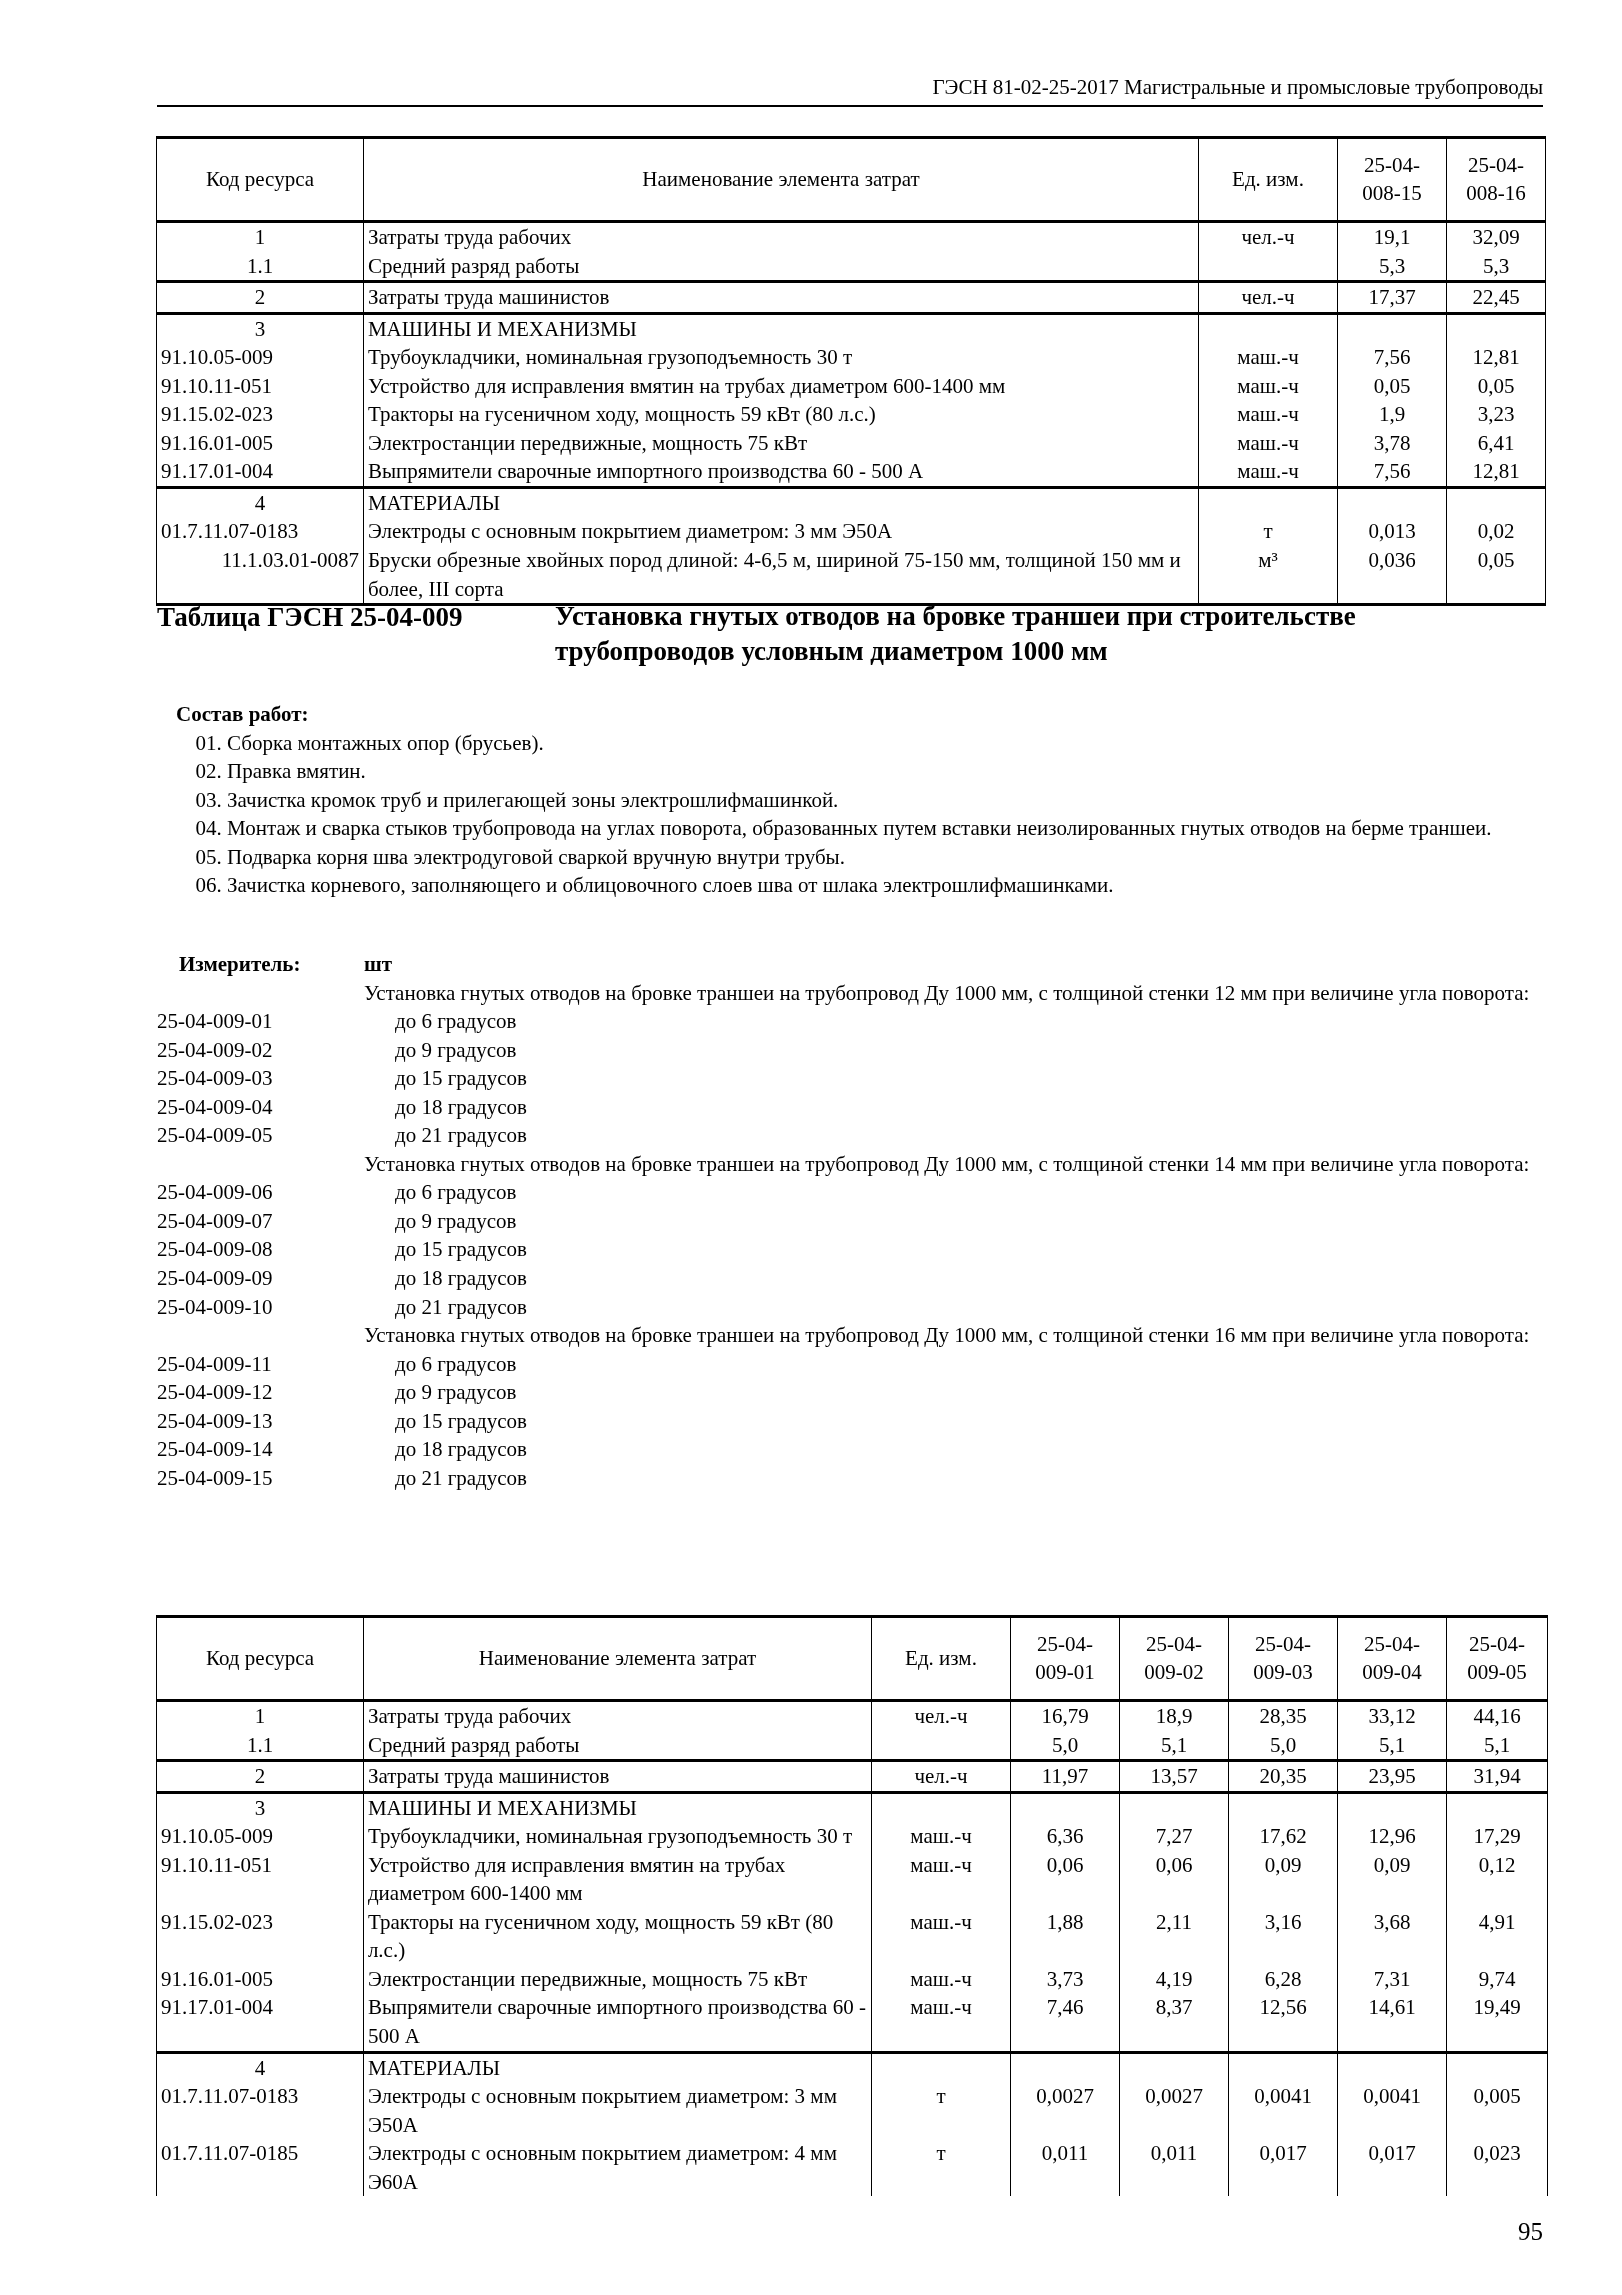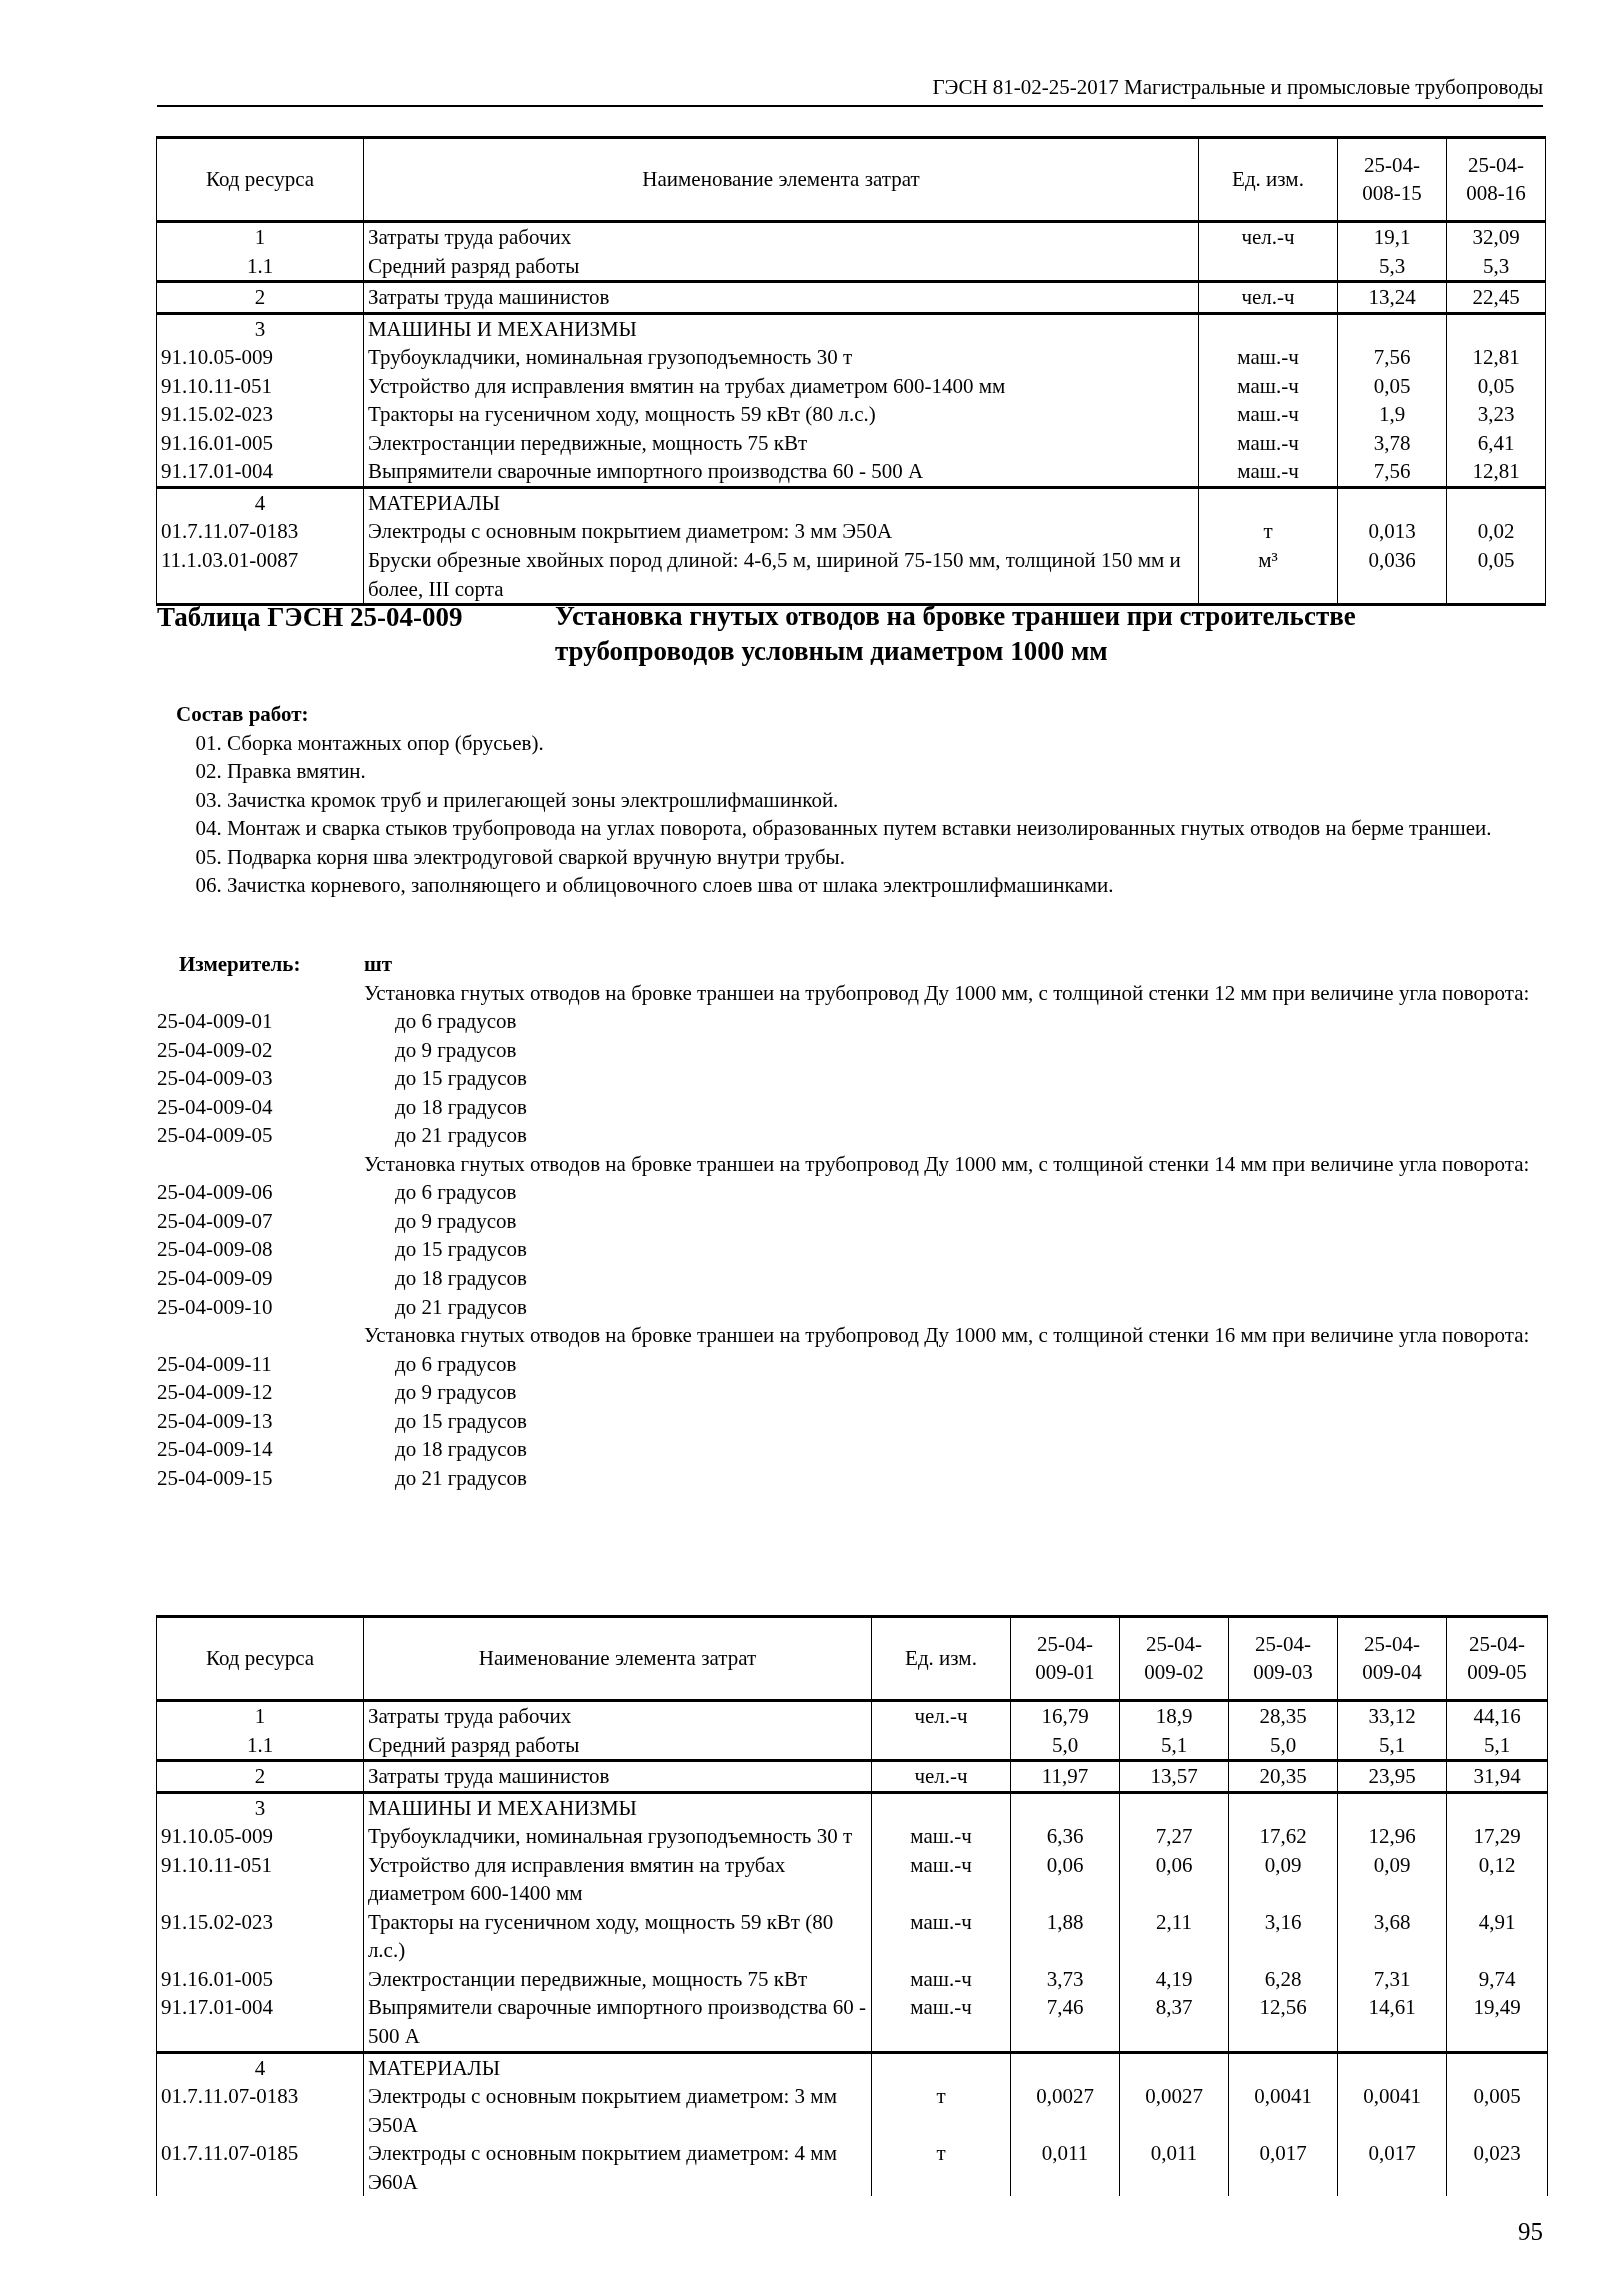--- a/index.html
+++ b/index.html
@@ -61,21 +61,21 @@
         <td class="c"></td>
         <td class="c">5,3</td>
         <td class="c">5,3</td>
       </tr>
     </tbody>
     <tbody class="grp">
       <tr>
         <td class="c b" style="">2</td>
         <td class="">Затраты труда машинистов</td>
         <td class="c">чел.-ч</td>
-        <td class="c">13,24</td>
+        <td class="c">17,37</td>
         <td class="c">22,45</td>
       </tr>
     </tbody>
     <tbody class="grp">
       <tr>
         <td class="c b" style="">3</td>
         <td class="b">МАШИНЫ И МЕХАНИЗМЫ</td>
         <td class="c"></td>
         <td class="c"></td>
         <td class="c"></td>
@@ -125,21 +125,21 @@
         <td class="c"></td>
       </tr>
       <tr>
         <td class="c" style="text-align:left">01.7.11.07-0183</td>
         <td class="">Электроды с основным покрытием диаметром: 3 мм Э50А</td>
         <td class="c">т</td>
         <td class="c">0,013</td>
         <td class="c">0,02</td>
       </tr>
       <tr>
-        <td class="c" style="text-align:left">11.1.03.01-0087</td>
+        <td class="c" style="text-align:right">11.1.03.01-0087</td>
         <td class="">Бруски обрезные хвойных пород длиной: 4-6,5 м, шириной 75-150 мм, толщиной 150 мм и более, III сорта</td>
         <td class="c">м³</td>
         <td class="c">0,036</td>
         <td class="c">0,05</td>
       </tr>
     </tbody>
   </table>
 
 <div class="tbl-title">Таблица ГЭСН 25-04-009</div>
 <div class="tbl-name">Установка гнутых отводов на бровке траншеи при строительстве трубопроводов условным диаметром 1000 мм</div>

